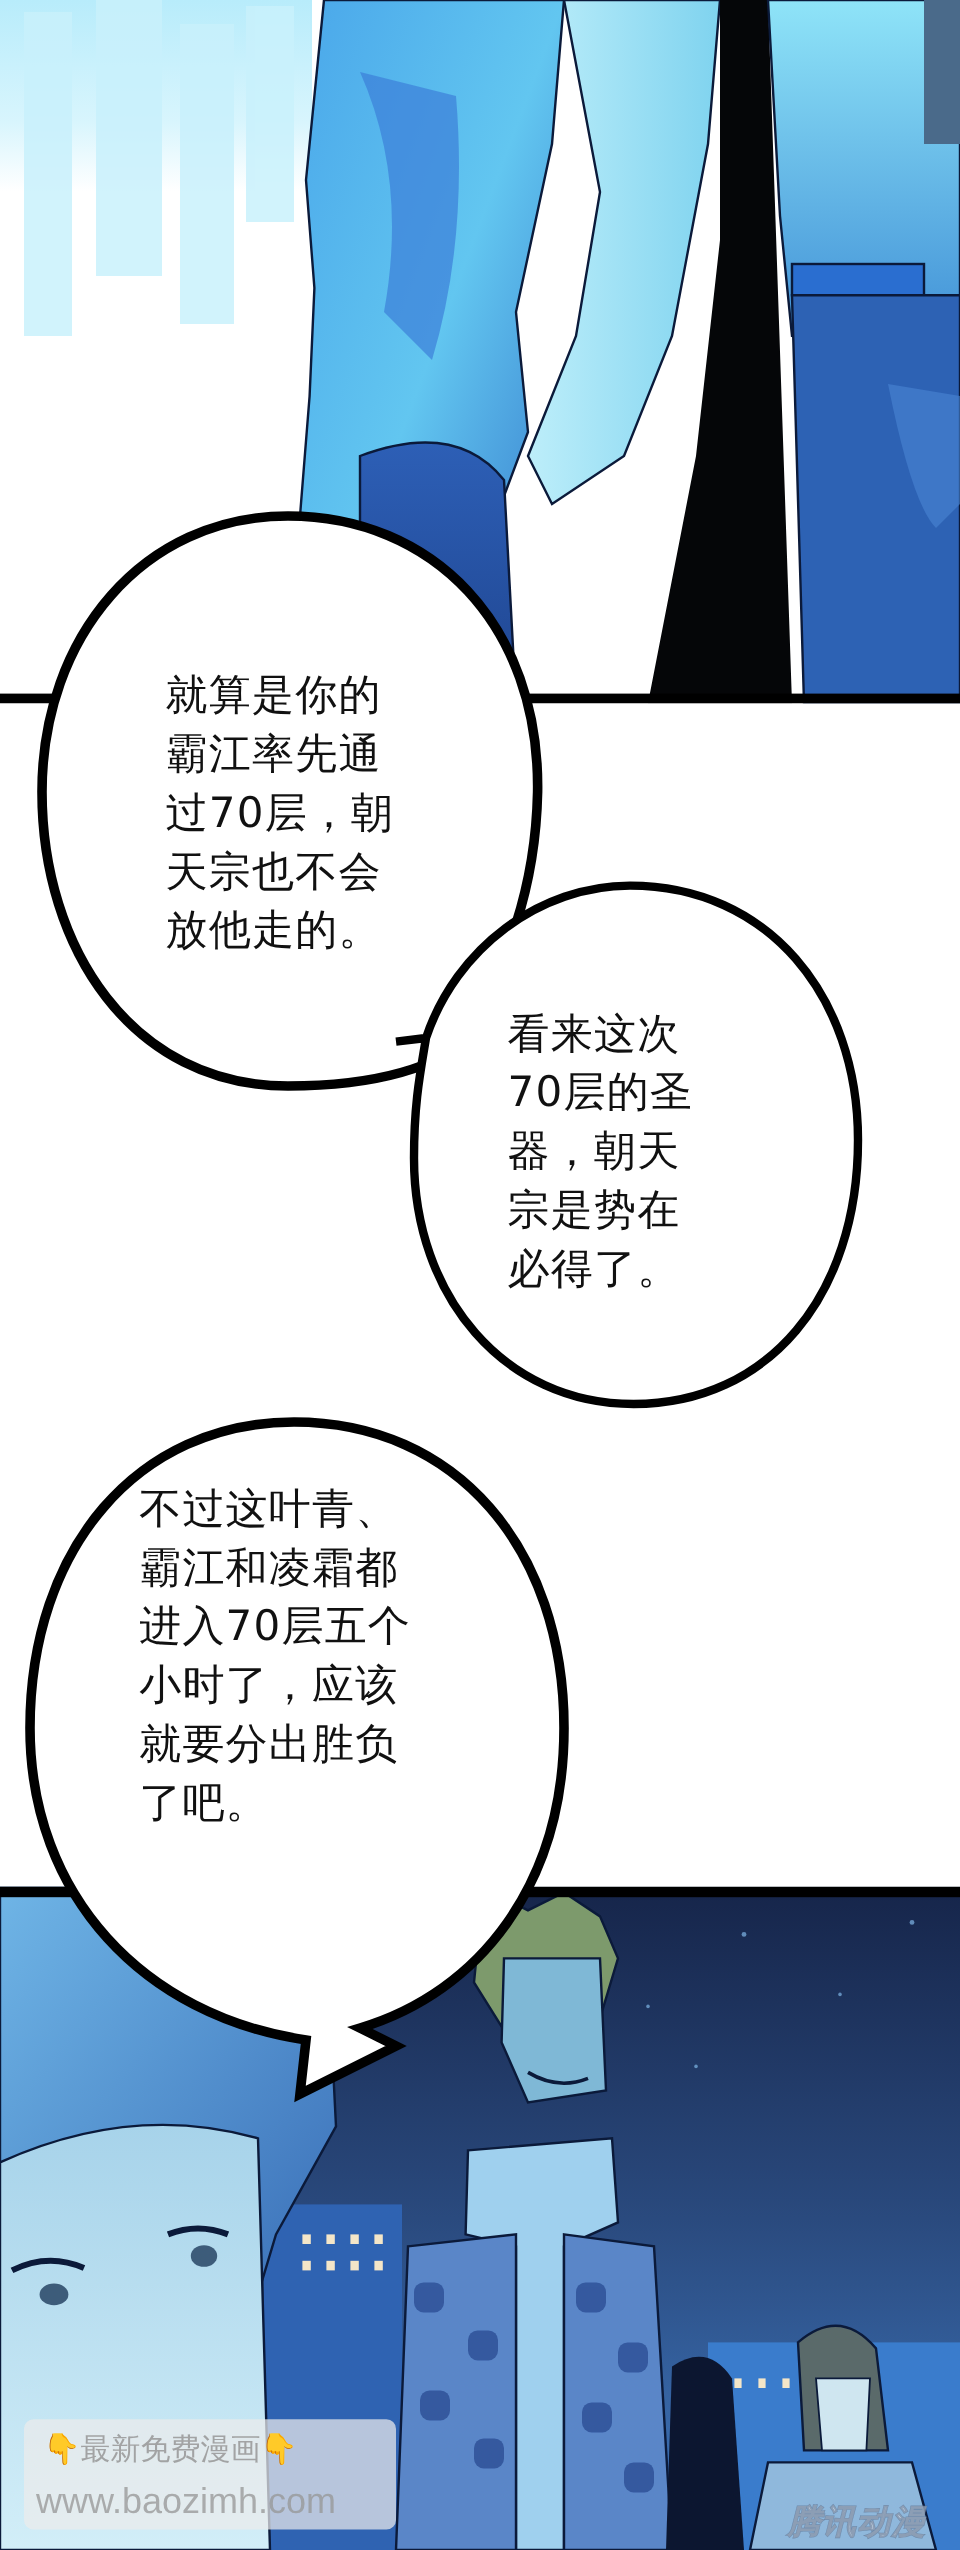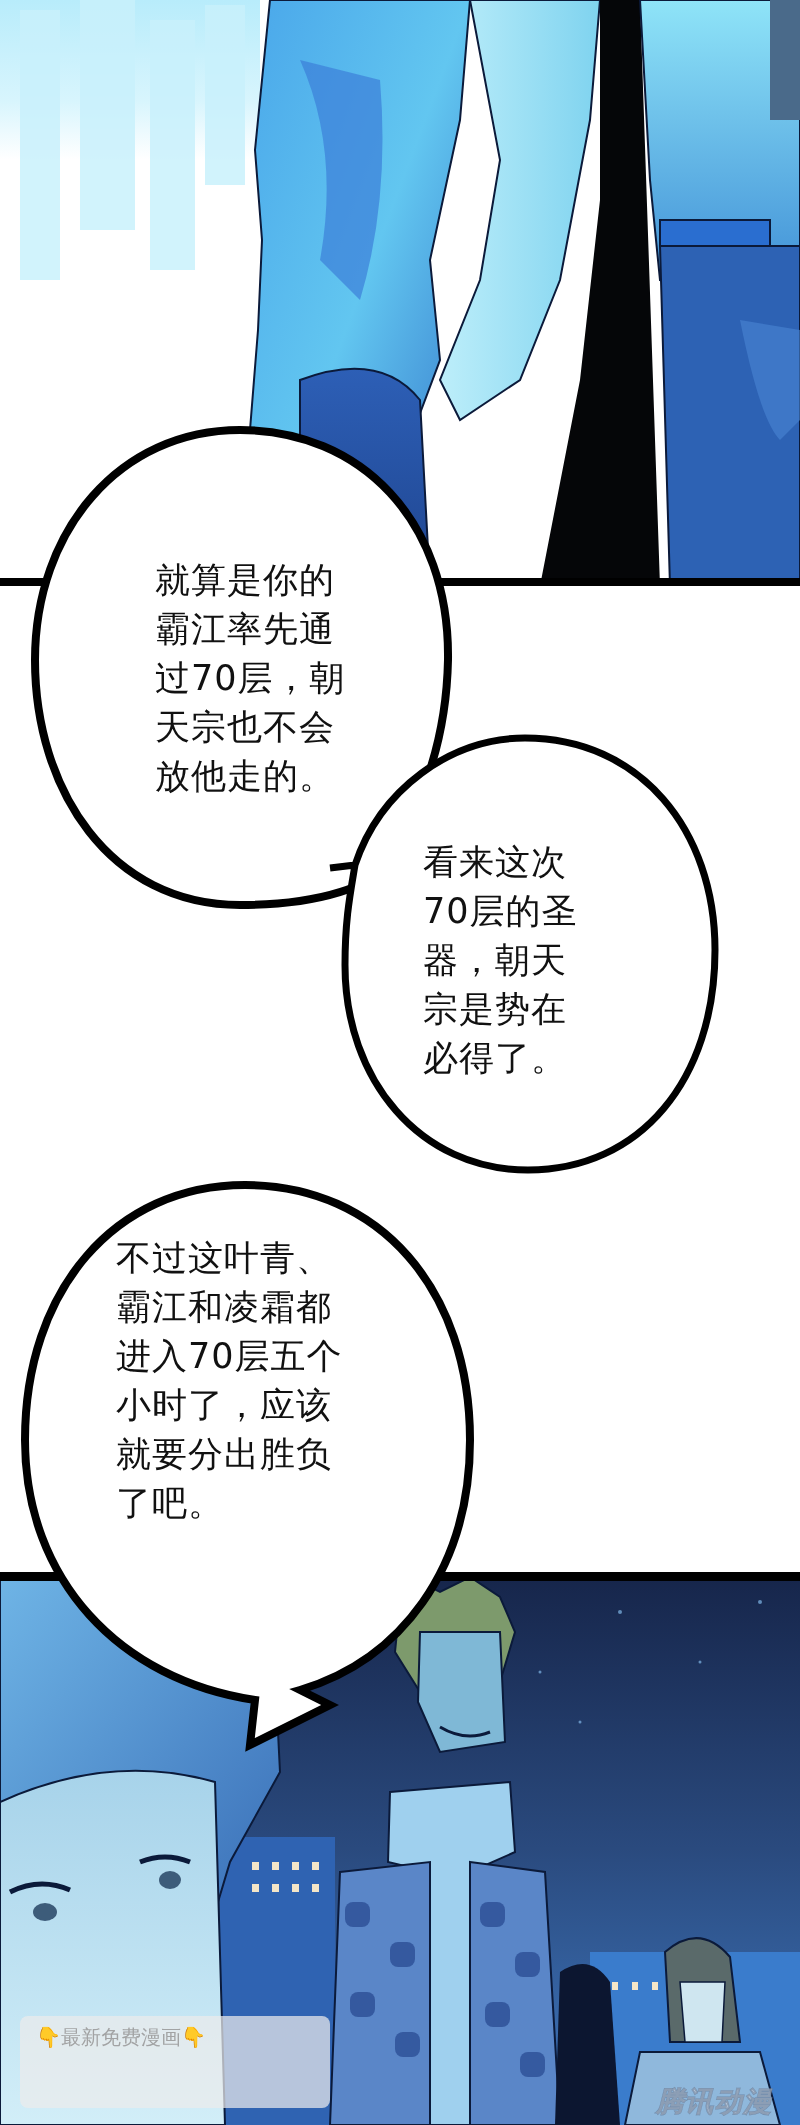--- a/index.html
+++ b/index.html
@@ -1,21 +1,21 @@
 <!DOCTYPE html>
 <html><head>
 <meta charset="utf-8">
 <style>
   html, body { margin:0; padding:0; background:#ffffff; }
   body { width:800px; height:2125px; position:relative; overflow:hidden; font-family:"DejaVu Sans", sans-serif; }
   .abs { position:absolute; }
   .panel { position:absolute; left:0; width:800px; overflow:hidden; }
   .bubble-text { position:absolute; color:#111; font-size:35px; line-height:49px; white-space:pre; letter-spacing:1px; }
   .watermark-box { position:absolute; left:20px; top:2016px; width:310px; height:92px; background:rgba(235,235,235,0.72); border-radius:8px; }
-  .wm-line1 { position:absolute; left:16px; top:8px; font-size:20px; color:rgba(150,150,150,0.85); white-space:nowrap; }
+  .wm-line1 { position:absolute; left:16px; top:8px; font-size:25px; color:rgba(150,150,150,0.85); white-space:nowrap; }
   .wm-line2 { position:absolute; left:10px; top:52px; font-size:30px; color:rgba(150,150,150,0.75); font-family:"Liberation Sans", sans-serif; white-space:nowrap; }
   .finger { color:#f2b21c; }
   .tencent { position:absolute; right:28px; top:2083px; font-size:28px; font-weight:bold; color:rgba(255,255,255,0.65); letter-spacing:1px; font-style:italic;margin-left:16px; -webkit-text-stroke:1px rgba(90,110,140,0.6); }
 </style>
 </head>
 <body>
 
 <div class="panel" style="top:0; height:586px;">
   <svg width="800" height="586" viewBox="0 0 800 586">
     <defs>
@@ -164,35 +164,36 @@
 
   <g>
     <path d="M355 865 C 380 790 450 738 525 738 C 640 738 715 830 715 950 C 715 1080 640 1170 528 1170 C 420 1170 345 1080 345 965 C 345 920 350 895 355 865 L 330 868 Z" fill="#ffffff" stroke="#000000" stroke-width="7" stroke-linejoin="miter"></path>
   </g>
 
   <g>
     <path d="M245 1185 C 380 1185 470 1290 470 1440 C 470 1570 400 1660 300 1690 L 330 1705 L 250 1745 L 255 1700 C 120 1680 25 1580 25 1440 C 25 1290 115 1185 245 1185 Z" fill="#ffffff" stroke="#000000" stroke-width="8" stroke-linejoin="miter"></path>
   </g>
 </svg>
 
-<div class="bubble-text" style="left:155px; top:556px;">就算是你的
+<div class="bubble-text" style="left:138px; top:556px;">就算是你的
 霸江率先通
 过70层，朝
 天宗也不会
 放他走的。</div>
 <div class="bubble-text" style="left:423px; top:838px;">看来这次
 70层的圣
 器，朝天
 宗是势在
 必得了。</div>
 <div class="bubble-text" style="left:116px; top:1234px;">不过这叶青、
 霸江和凌霜都
 进入70层五个
 小时了，应该
 就要分出胜负
 了吧。</div>
 
 <div class="watermark-box">
   <div class="wm-line1">
     <span class="finger">👇</span><span>最新免费漫画</span><span class="finger">👇</span>
   </div>
+  <div class="wm-line2">www.baozimh.com</div>
 </div>
 <div class="tencent">腾讯动漫</div>
 
 </body></html>

